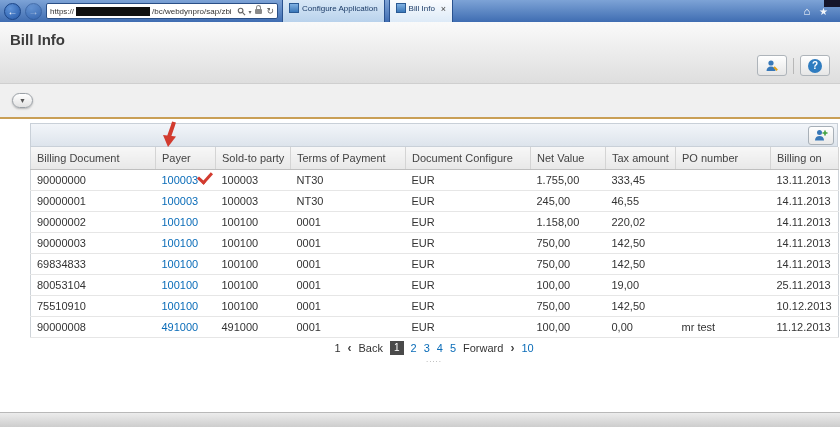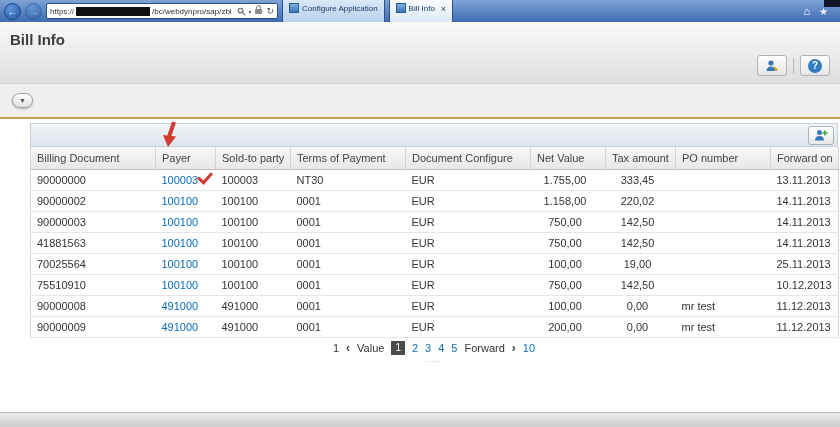--- a/index.html
+++ b/index.html
@@ -67,21 +67,21 @@
   .adduser-btn{width:26px;height:19px;background:linear-gradient(#fff,#e9e9e9);
     border:1px solid #a8b0b8;border-radius:3px;display:flex;align-items:center;
     justify-content:center;box-sizing:border-box;}
   table{width:808px;border-collapse:collapse;table-layout:fixed;font-size:11px;color:#333;
     border:1px solid #cfd4d9;border-top:none;}
   th{height:22px;background:linear-gradient(#f7f7f7,#e8e8e8);border-right:1px solid #d4d4d4;
     border-bottom:1px solid #bfbfbf;text-align:left;padding:0 6px;font-weight:normal;
     font-size:11px;color:#444;overflow:hidden;white-space:nowrap;box-sizing:border-box;}
   td{height:21px;border-bottom:1px solid #e6e6e6;padding:0 6px;white-space:nowrap;
     overflow:hidden;box-sizing:border-box;}
-  td.num{text-align:center;padding-right:12px;}
+  td.num{text-align:left;padding-right:12px;}
   td.payer{color:#0a6cb8;}
   .pagination{height:18px;display:flex;align-items:center;justify-content:center;gap:7px;
     font-size:11px;color:#333;margin-top:1px;}
   .page-link{color:#0a6cb8;}
   .page-current{background:#4a4a4a;color:#fff;padding:0 4px;font-size:10px;line-height:14px;}
   .pg-chevron{font-weight:bold;font-size:12px;color:#444;}
   #pages{display:inline-flex;gap:7px;align-items:center;}
   .grip-dots{text-align:center;font-size:8px;line-height:6px;color:#999;letter-spacing:1px;}
 
   .footer{position:absolute;bottom:0;left:0;width:840px;height:15px;
@@ -177,36 +177,47 @@
         <thead>
           <tr>
             <th>Billing Document</th>
             <th>Payer</th>
             <th>Sold-to party</th>
             <th>Terms of Payment</th>
             <th>Document Configure</th>
             <th>Net Value</th>
             <th>Tax amount</th>
             <th>PO number</th>
-            <th>Forward on</th>
+            <th>Billing on</th>
           </tr>
         </thead>
         <tbody id="tbody">
             <tr>
               <td>90000000</td>
               <td class="payer">100003</td>
               <td>100003</td>
               <td>NT30</td>
               <td>EUR</td>
               <td class="num">1.755,00</td>
               <td class="num">333,45</td>
               <td></td>
               <td>13.11.2013</td>
             </tr>
             <tr>
+              <td>90000001</td>
+              <td class="payer">100003</td>
+              <td>100003</td>
+              <td>NT30</td>
+              <td>EUR</td>
+              <td class="num">245,00</td>
+              <td class="num">46,55</td>
+              <td></td>
+              <td>14.11.2013</td>
+            </tr>
+            <tr>
               <td>90000002</td>
               <td class="payer">100100</td>
               <td>100100</td>
               <td>0001</td>
               <td>EUR</td>
               <td class="num">1.158,00</td>
               <td class="num">220,02</td>
               <td></td>
               <td>14.11.2013</td>
             </tr>
@@ -215,32 +226,32 @@
               <td class="payer">100100</td>
               <td>100100</td>
               <td>0001</td>
               <td>EUR</td>
               <td class="num">750,00</td>
               <td class="num">142,50</td>
               <td></td>
               <td>14.11.2013</td>
             </tr>
             <tr>
-              <td>41881563</td>
+              <td>69834833</td>
               <td class="payer">100100</td>
               <td>100100</td>
               <td>0001</td>
               <td>EUR</td>
               <td class="num">750,00</td>
               <td class="num">142,50</td>
               <td></td>
               <td>14.11.2013</td>
             </tr>
             <tr>
-              <td>70025564</td>
+              <td>80053104</td>
               <td class="payer">100100</td>
               <td>100100</td>
               <td>0001</td>
               <td>EUR</td>
               <td class="num">100,00</td>
               <td class="num">19,00</td>
               <td></td>
               <td>25.11.2013</td>
             </tr>
             <tr>
@@ -254,41 +265,30 @@
               <td></td>
               <td>10.12.2013</td>
             </tr>
             <tr>
               <td>90000008</td>
               <td class="payer">491000</td>
               <td>491000</td>
               <td>0001</td>
               <td>EUR</td>
               <td class="num">100,00</td>
-              <td class="num">0,00</td>
-              <td>mr test</td>
-              <td>11.12.2013</td>
-            </tr>
-            <tr>
-              <td>90000009</td>
-              <td class="payer">491000</td>
-              <td>491000</td>
-              <td>0001</td>
-              <td>EUR</td>
-              <td class="num">200,00</td>
               <td class="num">0,00</td>
               <td>mr test</td>
               <td>11.12.2013</td>
             </tr>
           </tbody>
       </table>
       <div class="pagination">
         <span>1</span>
         <span class="pg-chevron">‹</span>
-        <span>Value</span>
+        <span>Back</span>
         <span id="pages">
             <span class="page-current">1</span>
             <span class="page-link">2</span>
             <span class="page-link">3</span>
             <span class="page-link">4</span>
             <span class="page-link">5</span>
           </span>
         <span>Forward</span>
         <span class="pg-chevron">›</span>
         <span class="page-link">10</span>

